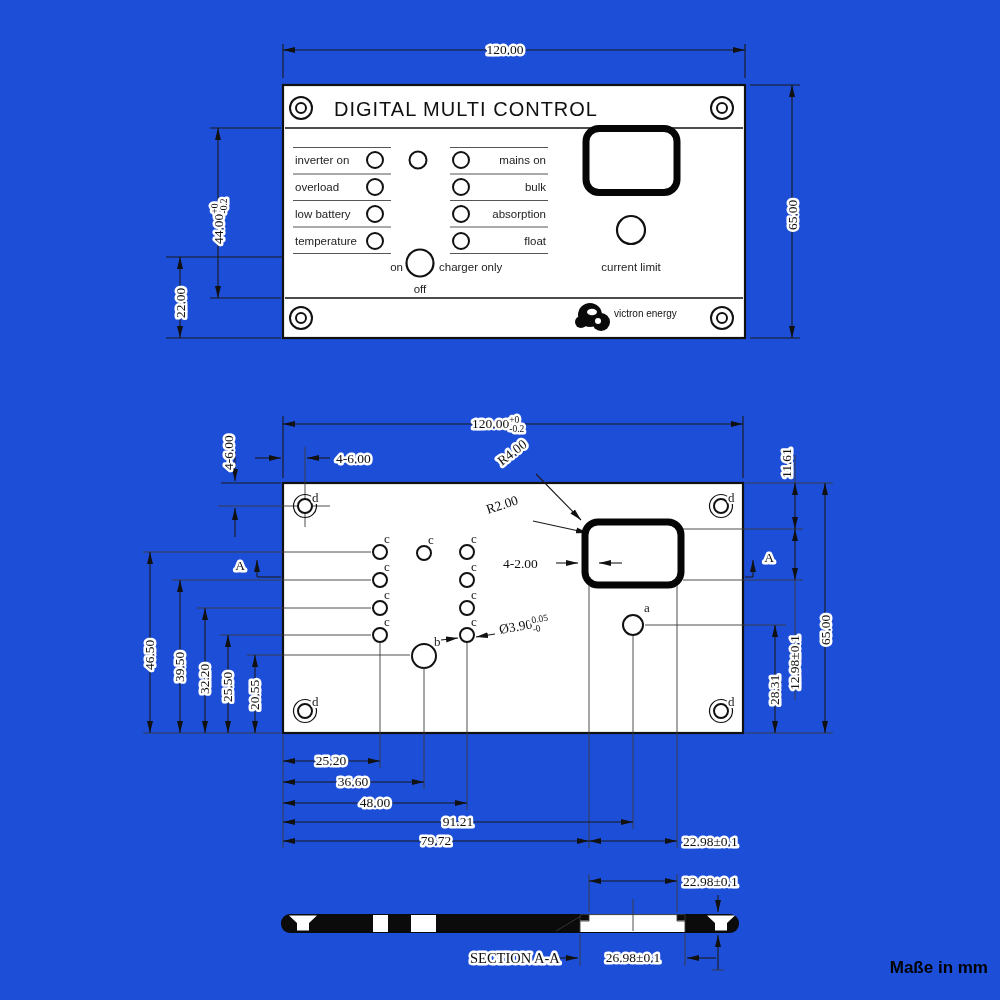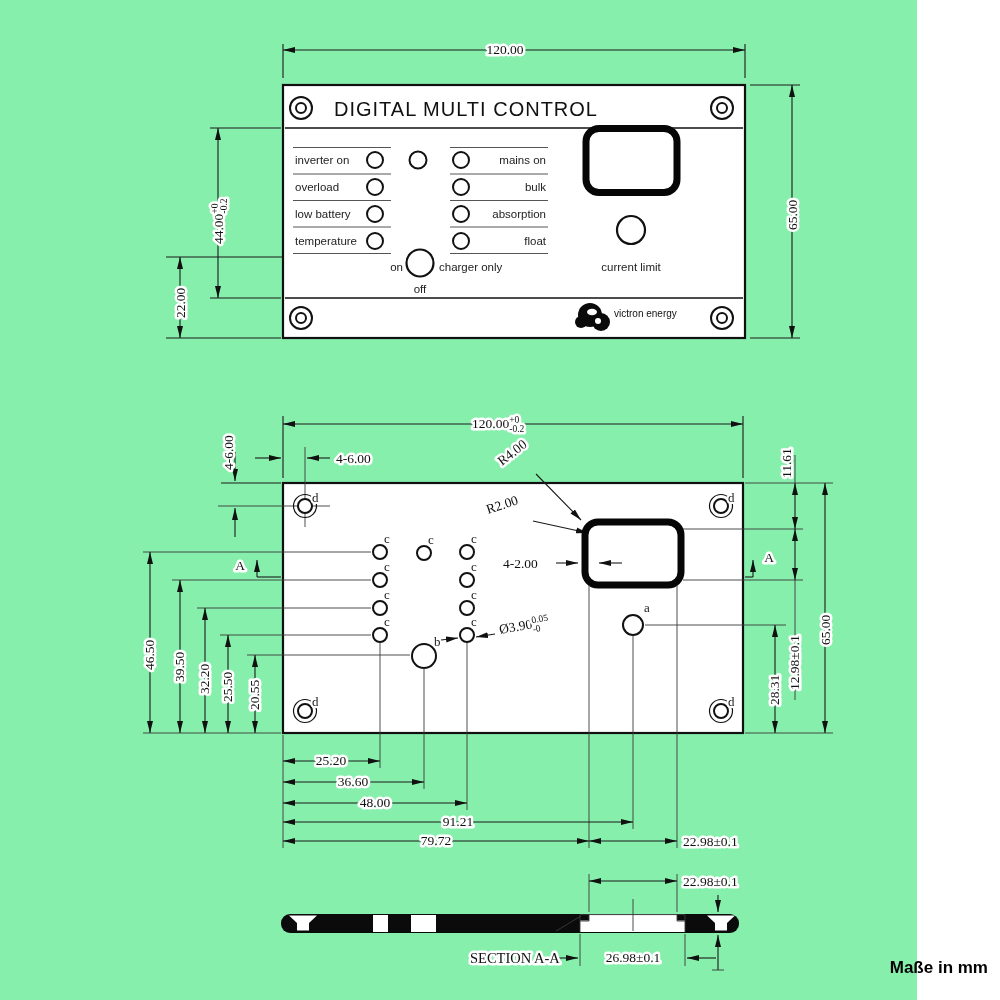--- a/index.html
+++ b/index.html
@@ -1,16 +1,16 @@
 <!DOCTYPE html>
 <html><head>
 <meta charset="utf-8">
 <style>
   html,body{margin:0;padding:0;background:#fff;}
-  .stage{width:917px;height:1000px;background:#86efac;position:relative;font-family:"Liberation Sans",sans-serif;}
+  .stage{width:1000px;height:1000px;background:#1d4ed8;position:relative;font-family:"Liberation Sans",sans-serif;}
   svg{display:block;}
   
   .ln{stroke:#1a1a1a;stroke-width:1.1;fill:none;}
   .thin{stroke:#3a3a3a;stroke-width:0.9;fill:none;}
   .b2{stroke:#111;stroke-width:2.2;fill:#fff;}
   .b15{stroke:#111;stroke-width:1.6;fill:none;}
   .hole{stroke:#111;stroke-width:2;fill:#fff;}
   .holeThin{stroke:#111;stroke-width:1.2;fill:none;}
   .sep{stroke:#555;stroke-width:1;fill:none;}
   .cutout{stroke:#060606;stroke-width:7;fill:none;}

